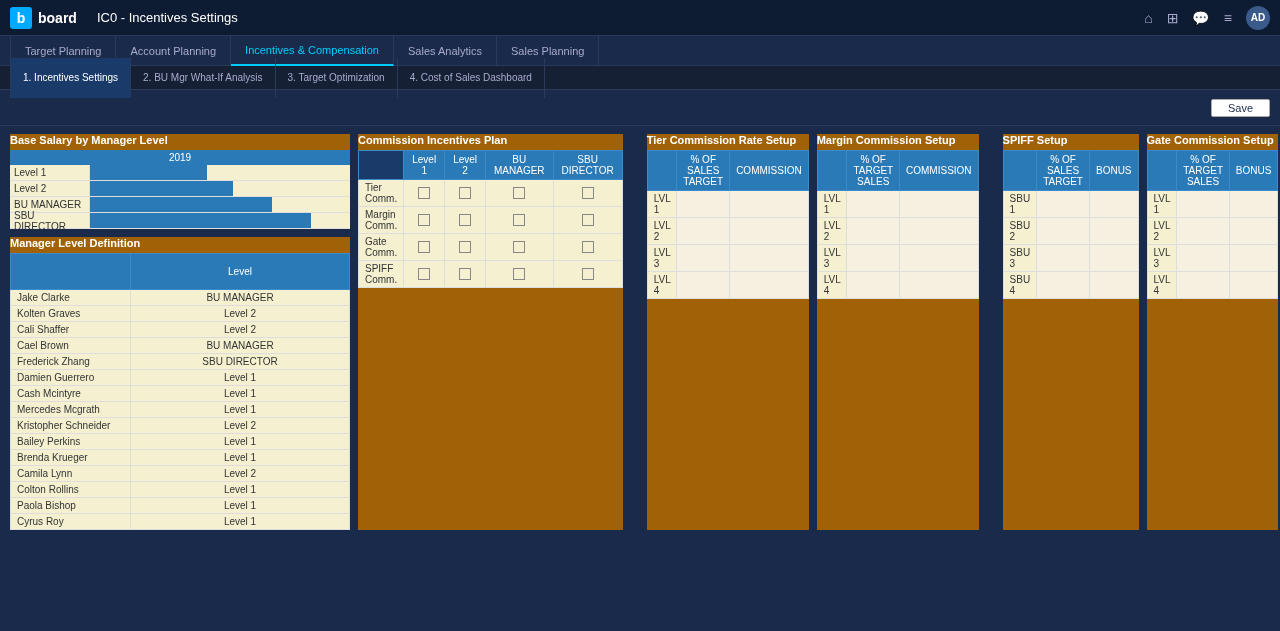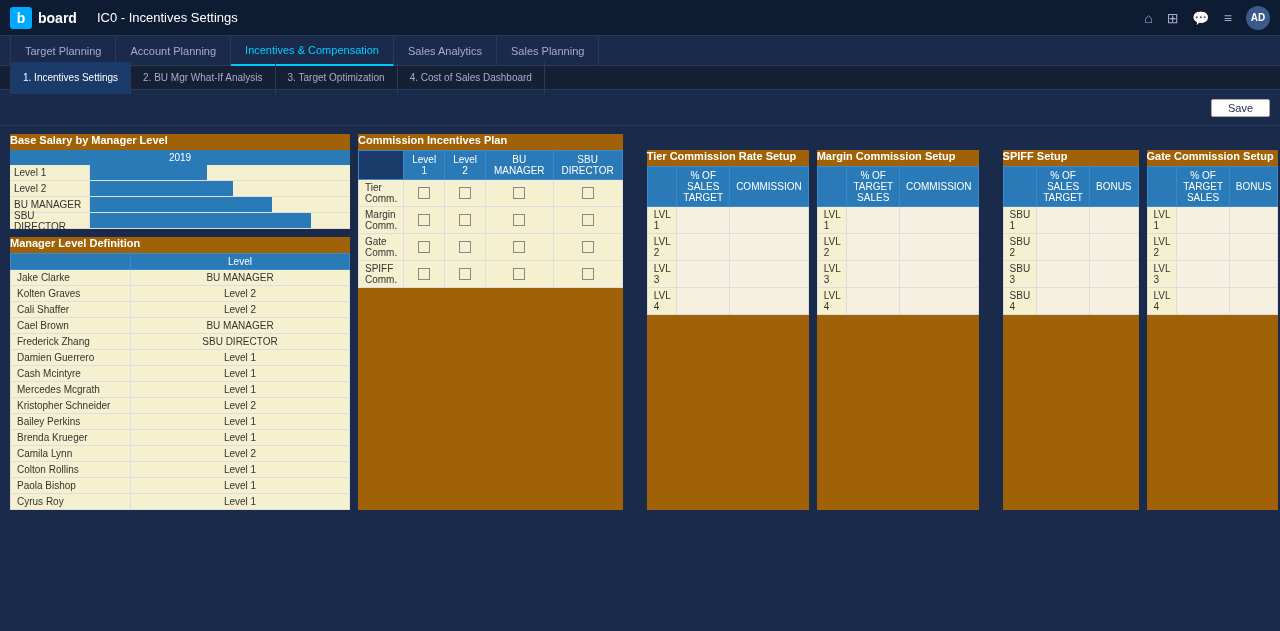--- a/index.html
+++ b/index.html
@@ -106,21 +106,21 @@
       background: #152035;
       display: flex;
       align-items: center;
       height: 24px;
       border-bottom: 1px solid #2a3a5a;
       padding: 0 10px;
       gap: 0;
     }
     .sub-tab {
       padding: 0 12px;
-      height: 32px;
+      height: 40px;
       display: flex;
       align-items: center;
       font-size: 10px;
       color: #aac;
       cursor: pointer;
       border-right: 1px solid #2a3a5a;
       white-space: nowrap;
     }
     .sub-tab.active {
       background: #1a3a6a;
@@ -171,21 +171,21 @@
 
     
     .data-table {
       width: 100%;
       border-collapse: collapse;
       font-size: 10px;
     }
     .data-table th {
       background: #2a7ab8;
       color: #fff;
-      padding: 2px 6px;
+      padding: 12px 6px;
       text-align: center;
       border: 1px solid #3a8acc;
       font-weight: normal;
     }
     .data-table td {
       background: #f5f0d0;
       color: #333;
       padding: 2px 6px;
       border: 1px solid #ddd;
       height: 16px;
@@ -304,21 +304,21 @@
       text-align: left;
     }
     .setup-table td.data-cell {
       background: #f5f0e0;
     }
 
     .left-col { display: flex; flex-direction: column; gap: 8px; }
     .right-col { display: flex; gap: 24px; }
 
     .setup-pair { display: flex; gap: 8px; }
-    .setup-half { flex: 1; margin-top: 16px; }
+    .setup-half { flex: 1; }
   </style>
 </head>
 <body>
 
 <div class="header">
   <div class="logo-area">
     <div class="logo-b">b</div>
     <span class="logo-text">board</span>
   </div>
   <div class="header-title">IC0 - Incentives Settings</div>

